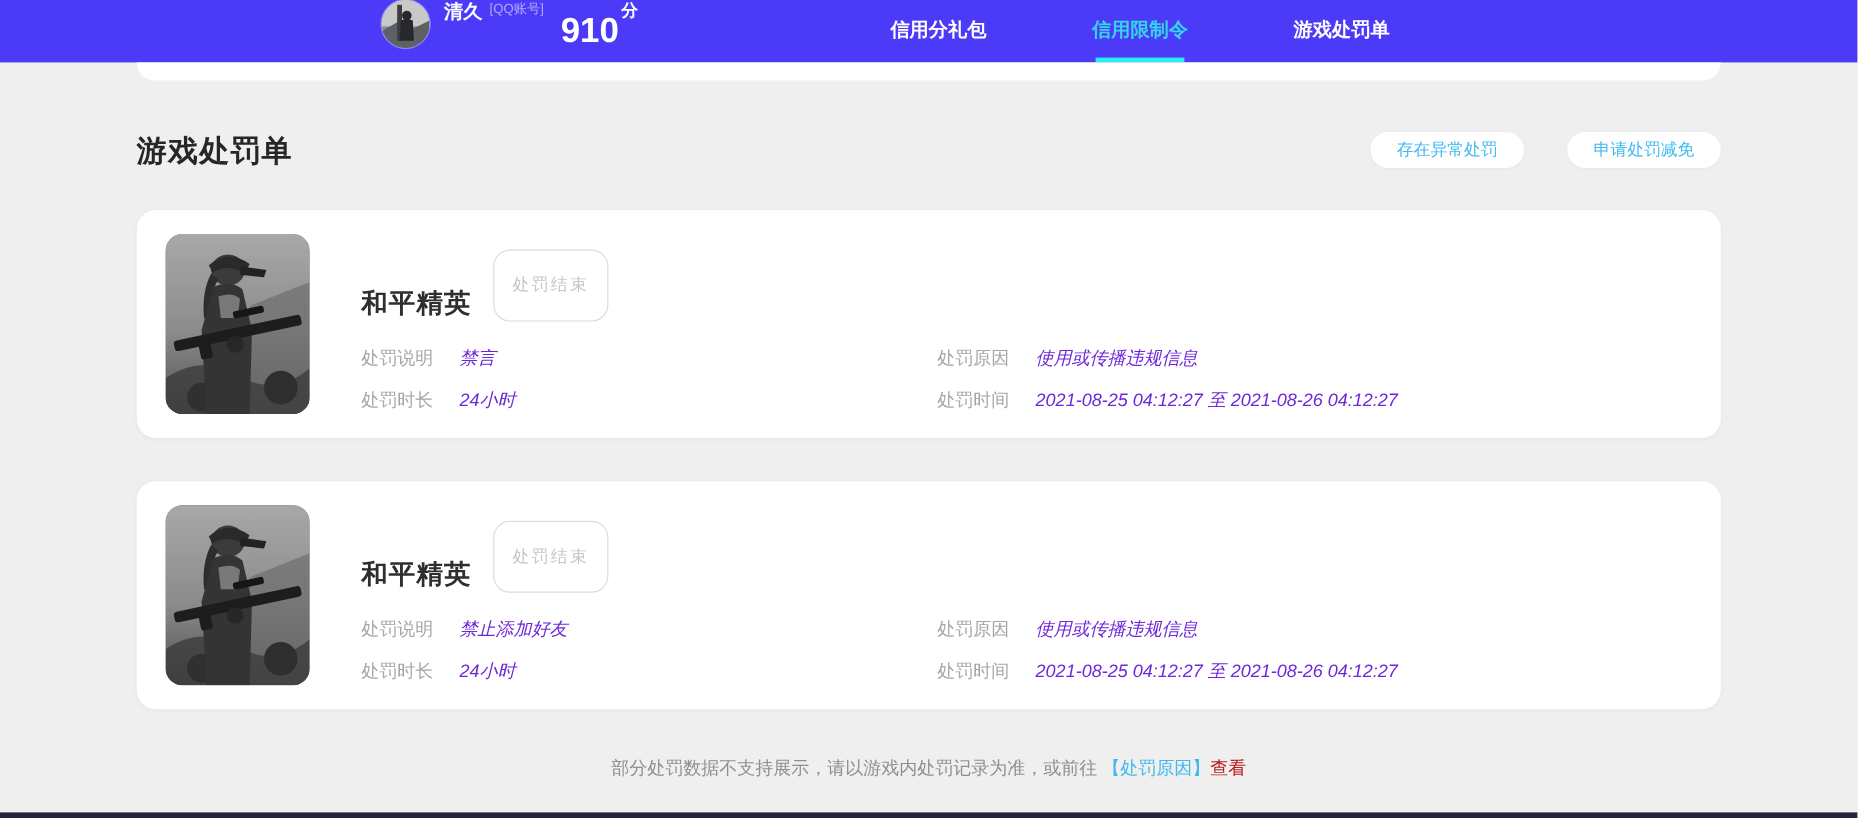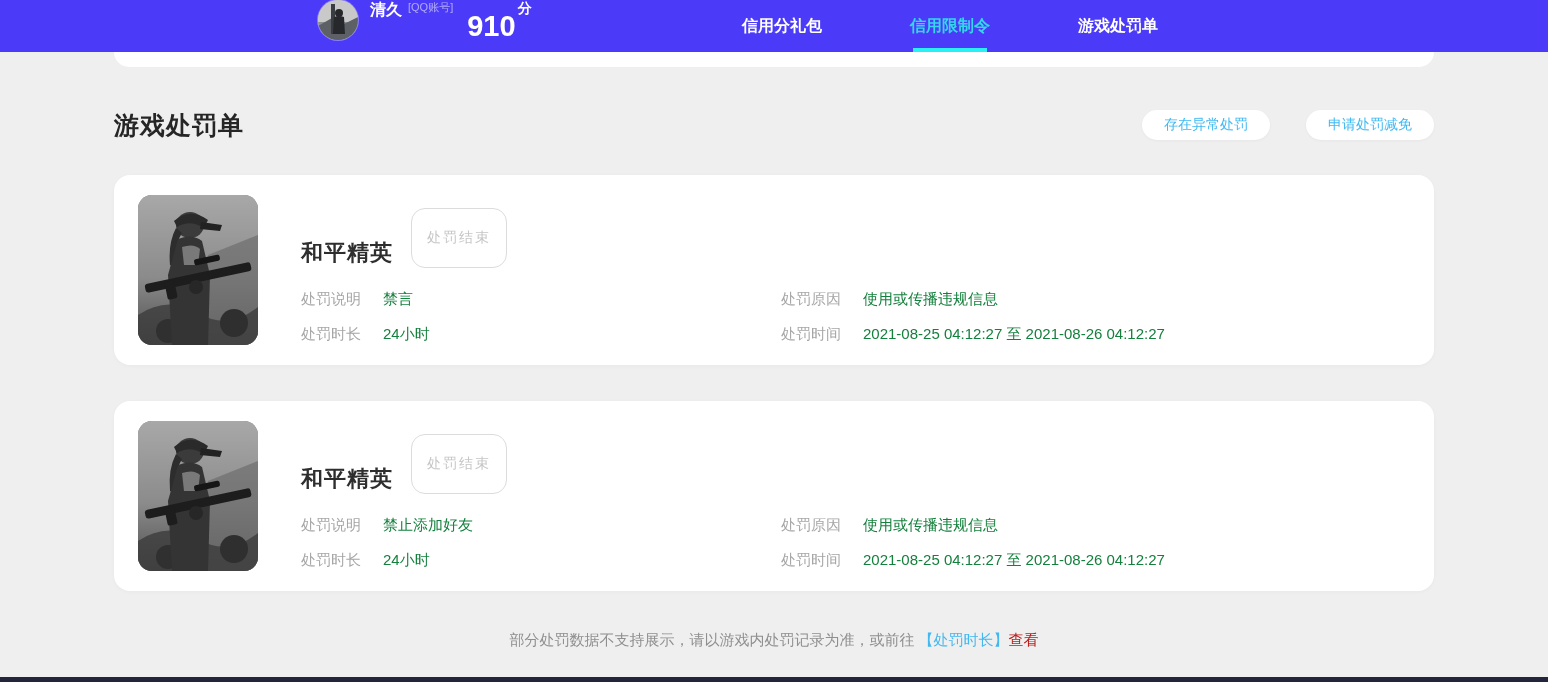--- a/index.html
+++ b/index.html
@@ -99,21 +99,21 @@
     padding:20px 15px; letter-spacing:2px;
     white-space:nowrap;
   }
   .fields {
     display:grid;
     grid-template-columns:480px auto;
     row-gap:16px;
   }
   .field { display:flex; font-size:15px; line-height:19px; }
   .field-label { color:#a6a6a6; flex:0 0 62px; margin-right:20px; white-space:nowrap; }
-  .field-value { color:#15803d; white-space:nowrap; }
+  .field-value { color:#6d28d9; white-space:nowrap;font-style:italic; }
 
   
   .footnote {
     margin-top:40px;
     text-align:center;
     font-size:15px; color:#8f8f8f;
   }
   .footnote .link { color:#42b8f0; cursor:pointer; }
   .footnote .suffix { color:#b91c1c; }
 
@@ -256,16 +256,16 @@
           <span class="field-value">24小时</span>
         </div>
         <div class="field">
           <span class="field-label">处罚时间</span>
           <span class="field-value">2021-08-25 04:12:27 至 2021-08-26 04:12:27</span>
         </div>
       </div>
     </div>
   </section>
 
-  <p class="footnote"><span>部分处罚数据不支持展示，请以游戏内处罚记录为准，或前往 </span><span class="link">【处罚时长】</span><span class="suffix">查看</span></p>
+  <p class="footnote"><span>部分处罚数据不支持展示，请以游戏内处罚记录为准，或前往 </span><span class="link">【处罚原因】</span><span class="suffix">查看</span></p>
 </div>
 
 <div class="bottom-bar"></div>
 
 </body></html>

